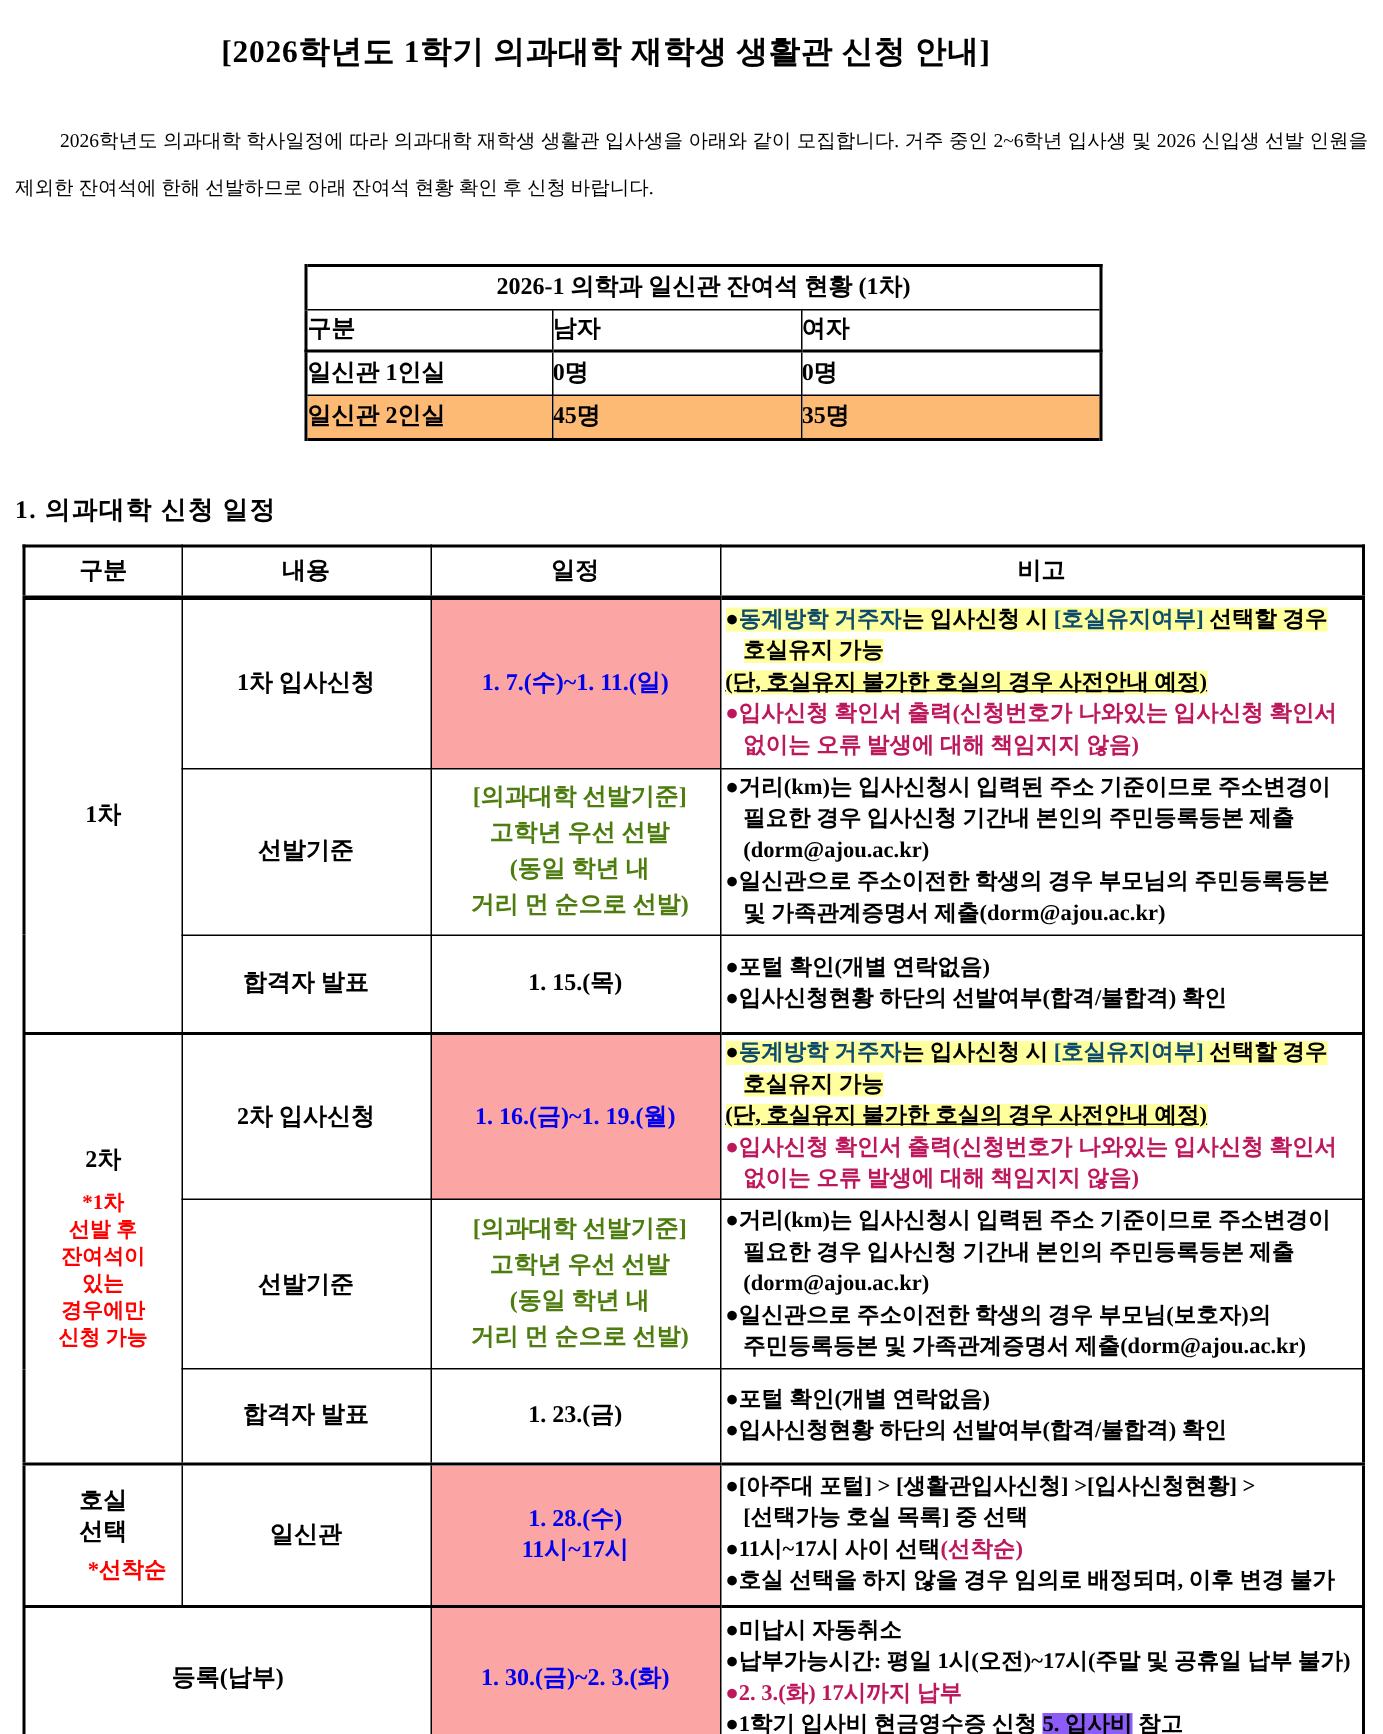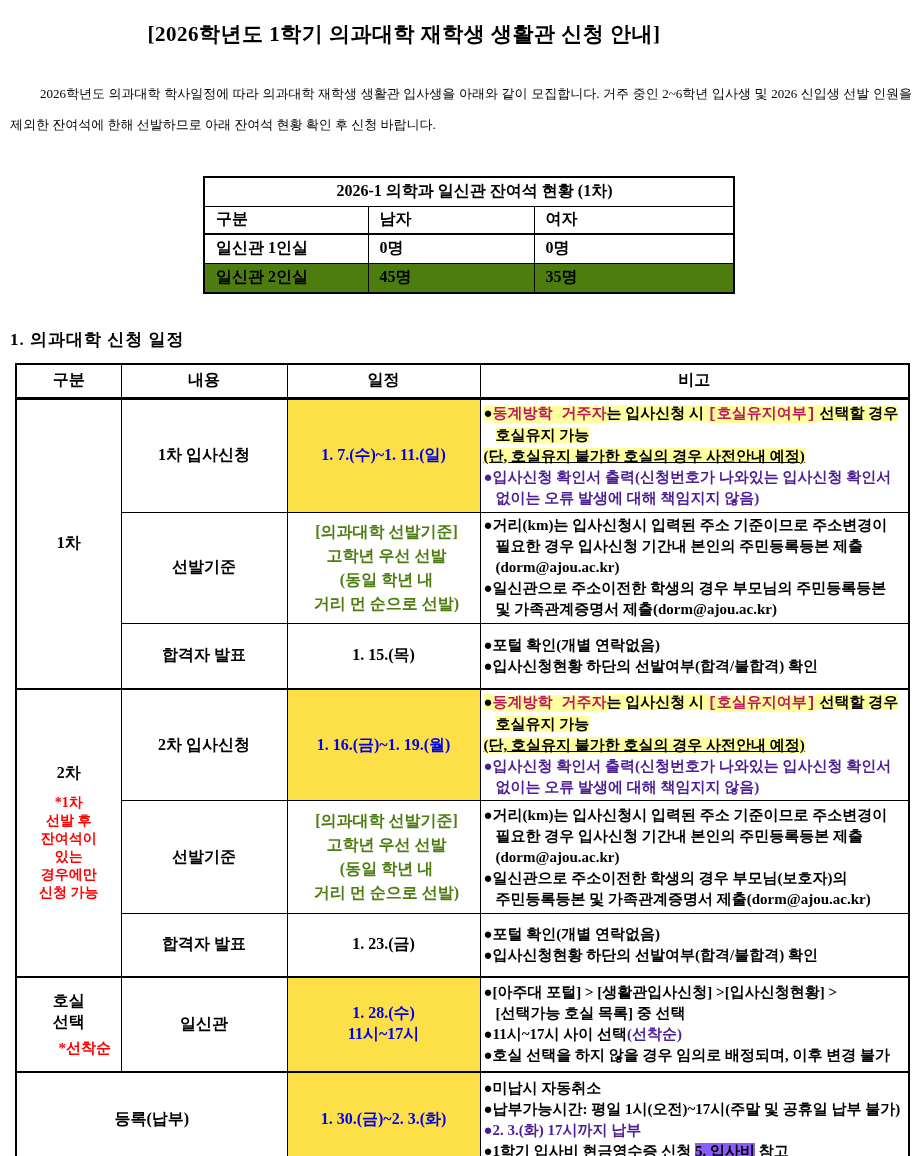--- a/index.html
+++ b/index.html
@@ -23,27 +23,27 @@
 
   table { border-collapse: collapse; table-layout: fixed; }
   td, th { overflow: hidden; }
 
   
   .vacancy-table {
     position: absolute; top: 176px; left: 203px; width: 530px;
     font-size: 16px; font-weight: bold;
   }
   .vacancy-table td, .vacancy-table th {
-    border: 1px solid #000; vertical-align: middle; padding-left: 11px;
+    border: 1px solid #000; vertical-align: middle;
   }
   .vacancy-table { border: 2px solid #000; }
   .vacancy-table .vt-title { height: 29px; font-weight: bold; }
   .vacancy-table .vt-head td { height: 28px; border-bottom: 2px solid #000; }
   .vacancy-table .vt-r1 td { height: 29px; }
-  .vacancy-table .vt-r2 td { height: 30px; background: #4d7c0f; }
+  .vacancy-table .vt-r2 td { height: 30px; background: #fdba74; }
   .vacancy-table tr td:first-child, .vacancy-table th { border-left: 2px solid #000; }
   .vacancy-table tr td:last-child { border-right: 2px solid #000; margin-left: 48px; }
 
   .section-heading {
     position: absolute; top: 328px; left: 10px;
     font-size: 17px; font-weight: bold; letter-spacing: 1px;
   }
 
   
   .schedule-table {
@@ -55,21 +55,21 @@
   }
   .schedule-table th {
     height: 34px; font-size: 16px; text-align: center;
     border-bottom: 3px solid #000;
   }
   .schedule-table td { font-size: 16px; }
 
   .st-group { text-align: center; }
   .st-content { text-align: center; }
   .st-schedule { text-align: center; white-space: pre-line; }
-  .st-schedule.yellow { background: #fde047; color: #0000EE; }
+  .st-schedule.yellow { background: #fca5a5; color: #0000EE; }
   .st-schedule.red-block {
     color: #4d7c0f; text-align: center; padding-left: 6px;
     white-space: pre-line; line-height: 24px;
   }
   .st-note { padding: 2px 4px 2px 3px; vertical-align: middle; }
 
   .group-label { font-size: 16px; font-weight: bold; white-space: pre-line; }
   .group-subnote {
     color: #FF0000; font-size: 14px; line-height: 18px;
     white-space: pre-line; margin-top: 10px; font-weight: bold;
@@ -85,22 +85,22 @@
   tr.h-room   { height: 95px; }
   tr.h-pay    { height: 96px; }
 
   tr.group-start td { border-top: 2px solid #000; }
 
   
   .note-line {
     font-size: 15px; line-height: 21px; font-weight: bold;
     padding-left: 12px; text-indent: -12px; word-break: keep-all;
   }
-  .c-blue { color: #be185d; font-family: Liberation Mono, monospace; }
-  .c-red  { color: #4c1d95; }
+  .c-blue { color: #0c4a6e; }
+  .c-red  { color: #be185d; }
   .hl     { background: #FFFF9E; }
   .u      { text-decoration: underline; margin-top: 44px; }
   .bg-gray{ background: #8b5cf6; }
 </style>
 </head>
 <body>
 
 <div class="doc-title">[2026학년도 1학기 의과대학 재학생 생활관 신청 안내]</div>
 
 <div class="intro">2026학년도 의과대학 학사일정에 따라 의과대학 재학생 생활관 입사생을 아래와 같이 모집합니다. 거주 중인 2~6학년 입사생 및 2026 신입생 선발 인원을 제외한 잔여석에 한해 선발하므로 아래 잔여석 현황 확인 후 신청 바랍니다.</div>

